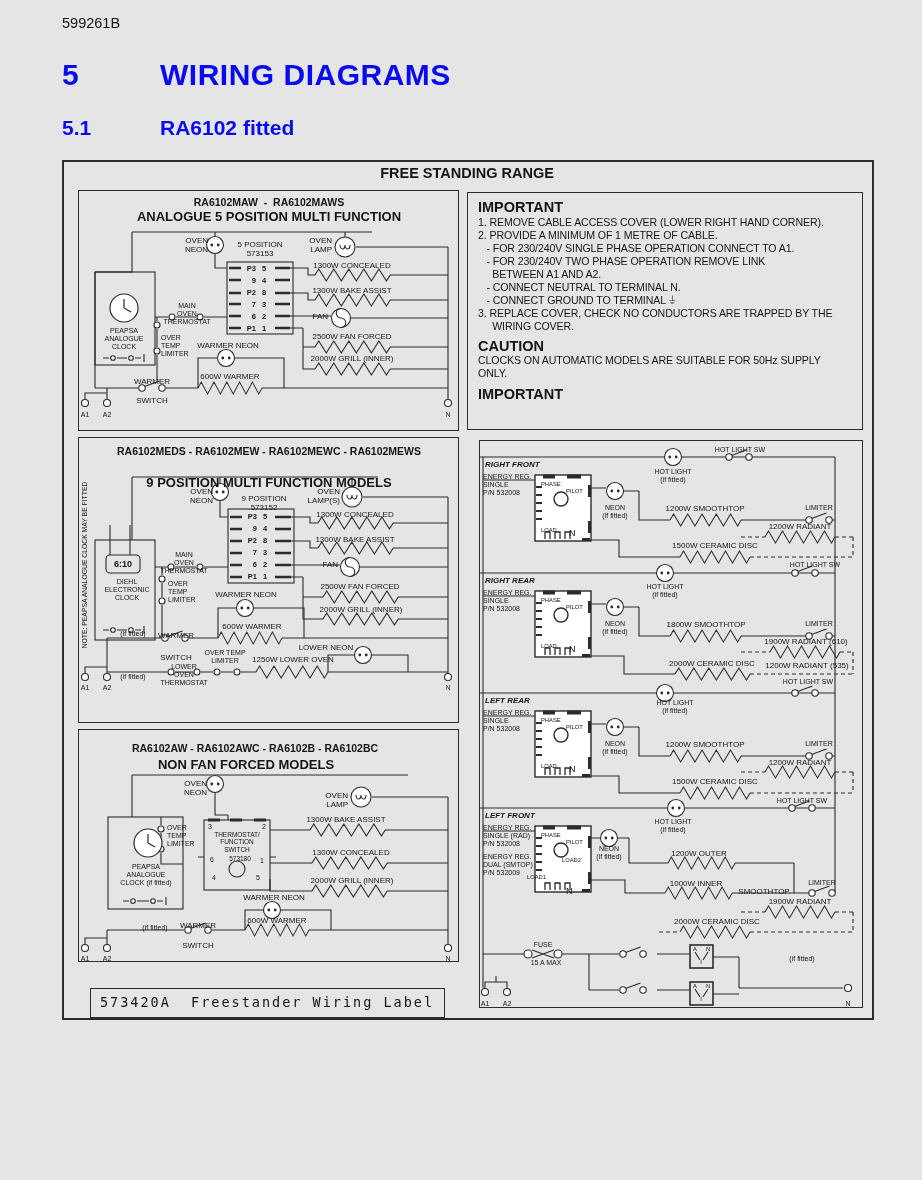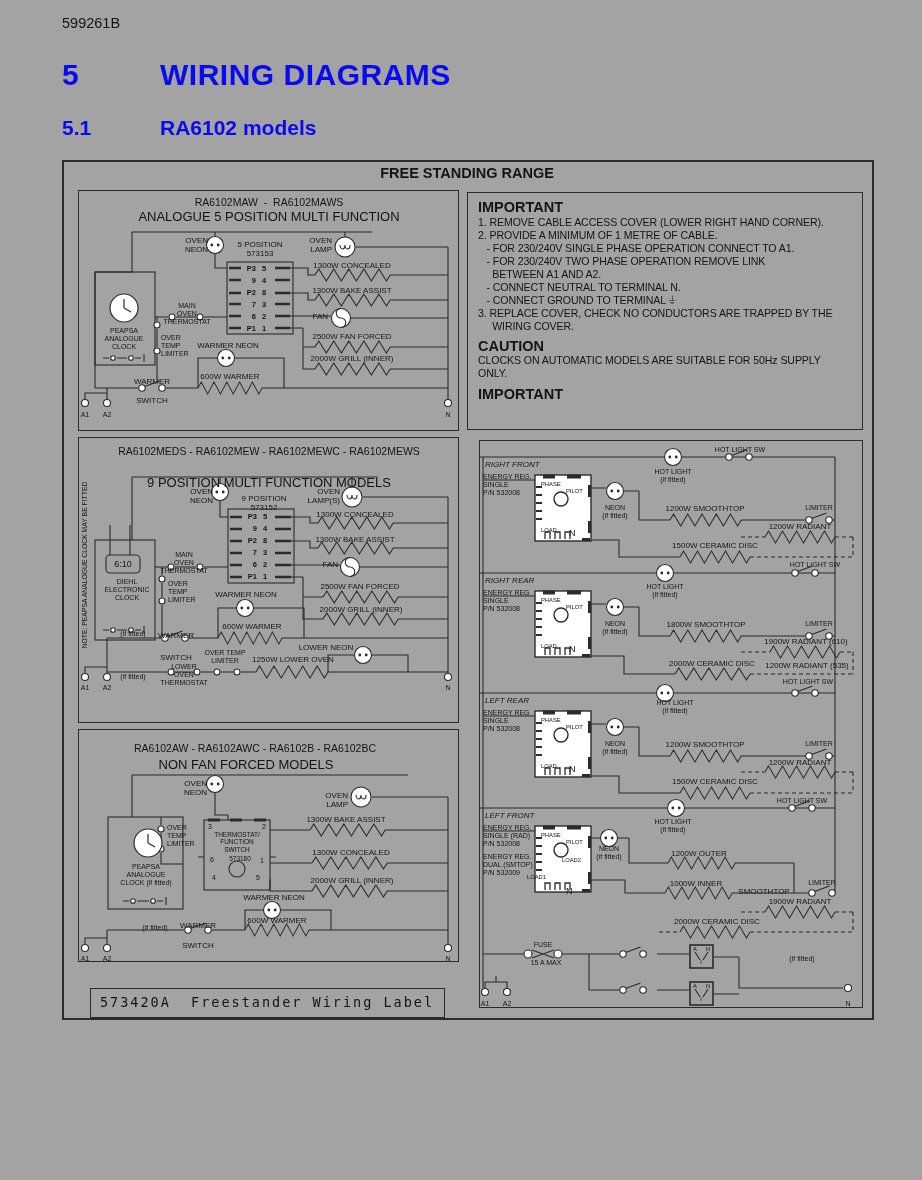--- a/index.html
+++ b/index.html
@@ -1,21 +1,21 @@
 <!DOCTYPE html>
 <html><head>
 <meta charset="utf-8">
 <style>
   html,body{margin:0;padding:0;background:#fff}
-  #page{position:relative;width:922px;height:1180px;background:#a3a3a3;overflow:hidden;
+  #page{position:relative;width:922px;height:1180px;background:#e5e5e5;overflow:hidden;
         font-family:"Liberation Sans",sans-serif;color:#141414}
   .lbl{position:absolute;font-size:8px;line-height:1.15;white-space:pre-line;color:#141414}
   .c{transform:translateX(-50%);text-align:center}
   .r{transform:translateX(-100%);text-align:right}
-  .b{font-weight:normal}
+  .b{font-weight:bold}
   .it{font-style:italic}
   .f7{font-size:7px}
   .f65{font-size:6.5px}
   .f58{font-size:5.8px}
   .f9{font-size:9px}
   .f105{font-size:10.5px}
   .f13{font-size:13px}
   .sel{line-height:12px;font-size:7.5px;font-weight:bold}
   .gap19{line-height:19px}.gap22{line-height:22px}.gap20{line-height:20px}
   .box{position:absolute;border:1.6px solid #2b2b2b;background:transparent}
@@ -72,21 +72,21 @@
         <path d="M10 64 v-7 h5 v7 m5 0 v-7 h5 v7 m5 0 v-7 h5 v7" stroke-width="1.3"></path>
         <path d="M54.5 46 v12 M47 64.5 h8 M54.5 10 v12" stroke-width="3"></path>
       </g>
     </defs>
   </svg>
 
   <div class="docnum" style="left:62px;top:15px">599261B</div>
   <div class="h1n" style="left:62px;top:58px">5</div>
   <div class="h1t" style="left:160px;top:58px">WIRING DIAGRAMS</div>
   <div class="h2n" style="left:62px;top:116px">5.1</div>
-  <div class="h2t" style="left:160px;top:116px">RA6102 models</div>
+  <div class="h2t" style="left:160px;top:116px">RA6102 fitted</div>
 
   <div class="box box2" style="left:62px;top:160px;width:808px;height:856px"></div>
   <div class="bigtitle" style="left:467px;top:165px">FREE STANDING RANGE</div>
 
   <div class="box" style="left:78px;top:190px;width:379px;height:239px"></div>
   <div class="box" style="left:78px;top:437px;width:379px;height:284px"></div>
   <div class="box" style="left:78px;top:729px;width:379px;height:231px"></div>
   <div class="box" style="left:467px;top:192px;width:394px;height:236px"></div>
   <div class="box" style="left:479px;top:440px;width:382px;height:566px"></div>
   <div class="box" style="left:90px;top:988px;width:353px;height:28px"></div>

